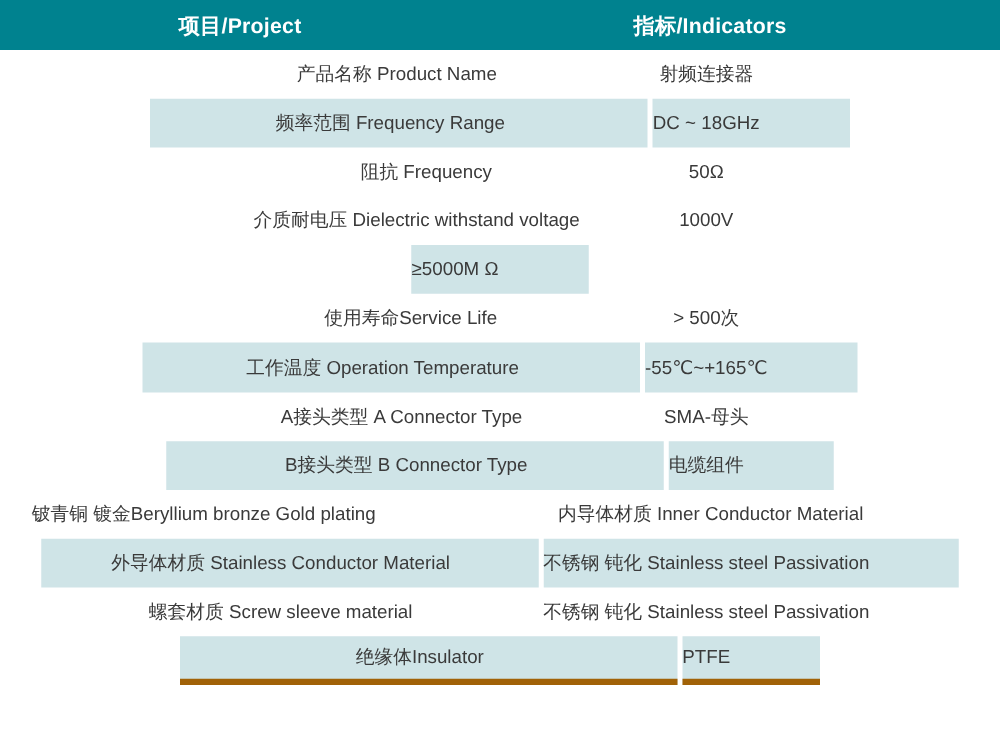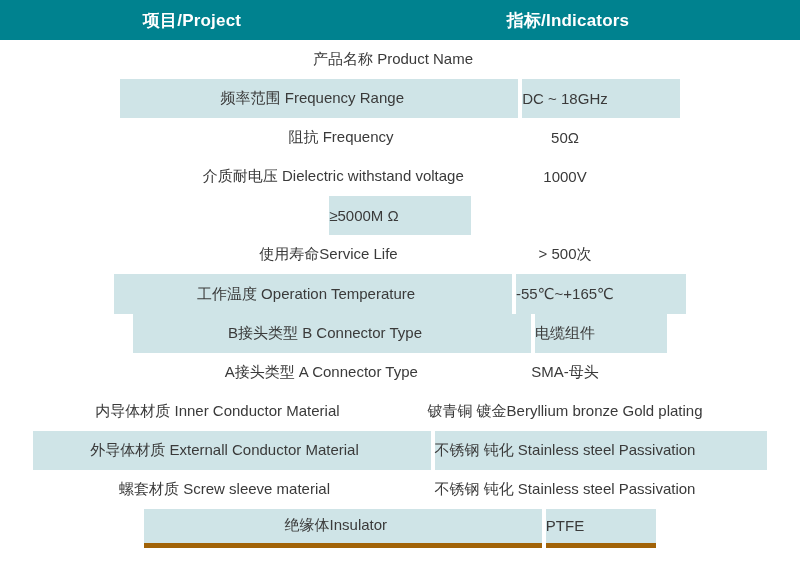--- a/index.html
+++ b/index.html
@@ -53,20 +53,21 @@
 <body>
 
 <div class="spec-table">
   <div class="header-row">
     <div class="header-cell col1">项目/Project</div>
     <div class="header-cell col2">指标/Indicators</div>
   </div>
   <div class="rows" id="rows">
   <div class="row">
     <div class="cell col1">产品名称 Product Name</div>
+    <div class="cell col2">射频连接器</div>
   </div>
 
   <div class="row alt">
     <div class="cell col1">频率范围 Frequency Range</div>
     <div class="cell col2">DC ~ 18GHz</div>
   </div>
 
   <div class="row">
     <div class="cell col1">阻抗 Frequency</div>
     <div class="cell col2">50Ω</div>
@@ -85,37 +86,37 @@
   <div class="row">
     <div class="cell col1">使用寿命Service Life</div>
     <div class="cell col2">&gt; 500次</div>
   </div>
 
   <div class="row alt">
     <div class="cell col1">工作温度 Operation Temperature</div>
     <div class="cell col2">-55℃~+165℃</div>
   </div>
 
+  <div class="row">
+    <div class="cell col1">A接头类型 A Connector Type</div>
+    <div class="cell col2">SMA-母头</div>
+  </div>
+
   <div class="row alt">
     <div class="cell col1">B接头类型 B Connector Type</div>
     <div class="cell col2">电缆组件</div>
   </div>
 
   <div class="row">
-    <div class="cell col1">A接头类型 A Connector Type</div>
-    <div class="cell col2">SMA-母头</div>
-  </div>
-
-  <div class="row">
+    <div class="cell col2">铍青铜 镀金Beryllium bronze Gold plating</div>
     <div class="cell col1">内导体材质 Inner Conductor Material</div>
-    <div class="cell col2">铍青铜 镀金Beryllium bronze Gold plating</div>
   </div>
 
   <div class="row alt">
-    <div class="cell col1">外导体材质 Externall Conductor Material</div>
+    <div class="cell col1">外导体材质 Stainless Conductor Material</div>
     <div class="cell col2">不锈钢 钝化 Stainless steel Passivation</div>
   </div>
 
   <div class="row">
     <div class="cell col1">螺套材质 Screw sleeve material</div>
     <div class="cell col2">不锈钢 钝化 Stainless steel Passivation</div>
   </div>
 
   <div class="row alt">
     <div class="cell col1">绝缘体Insulator</div>

